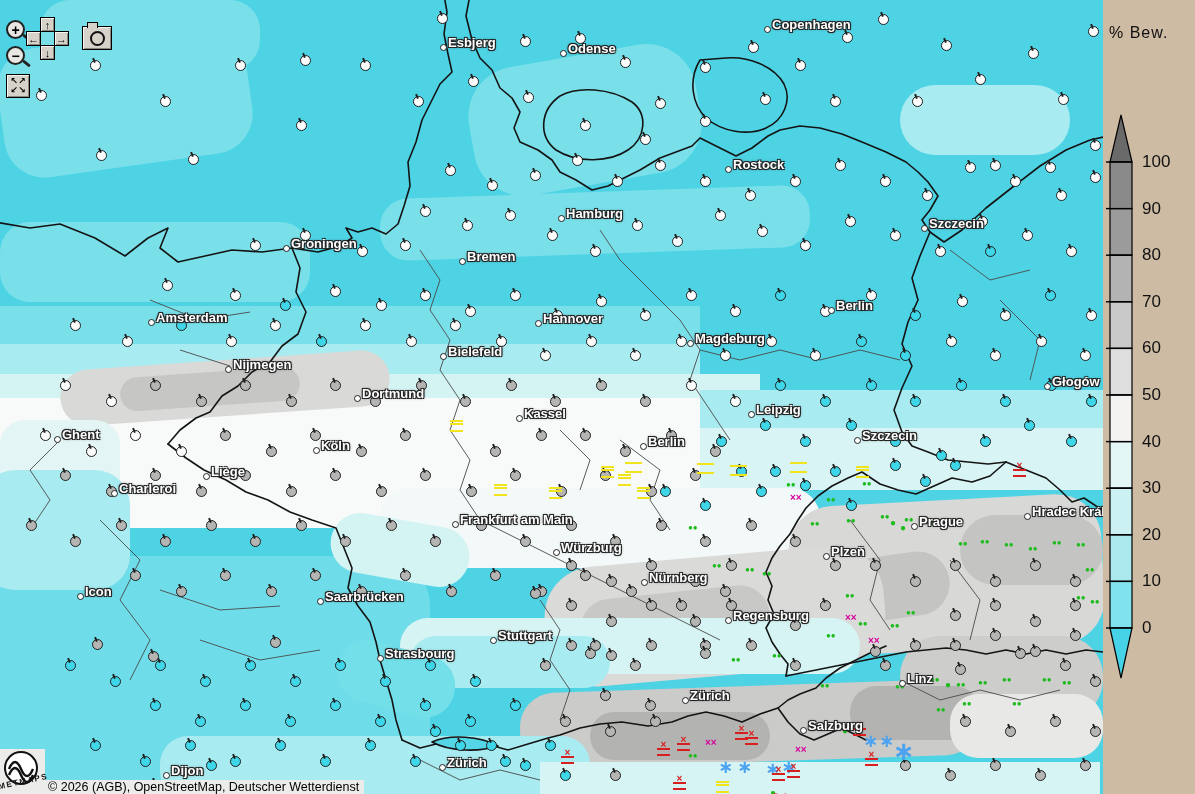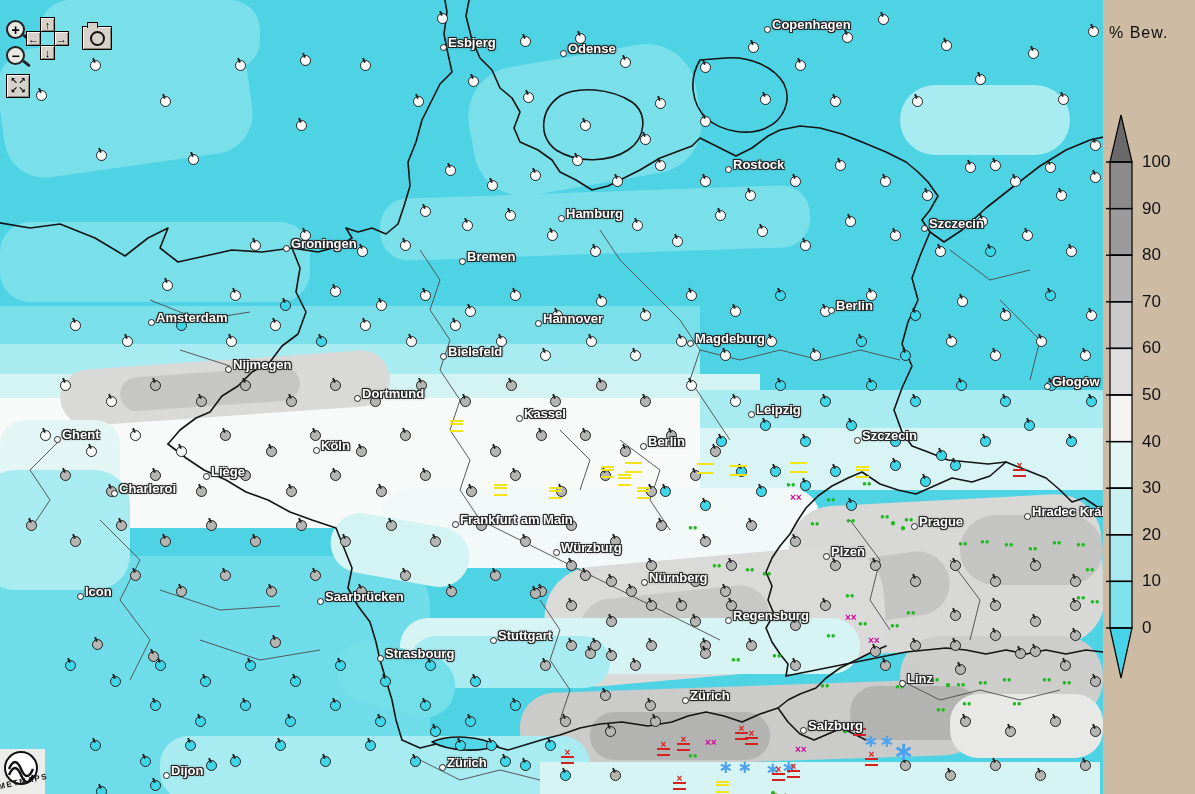--- a/index.html
+++ b/index.html
@@ -723,20 +723,21 @@
 
     <div id="logo">
       <svg width="45" height="45" viewBox="0 0 45 45">
         <circle cx="21" cy="19" r="16" fill="#fff" stroke="#111" stroke-width="2"></circle>
         <path d="M9,20 q6,-14 12,0 q6,14 12,0" fill="none" stroke="#111" stroke-width="2.4"></path>
         <path d="M9,26 q6,-14 12,0 q6,14 12,0" fill="none" stroke="#111" stroke-width="2.4"></path>
       </svg>
       <span id="logo-text">METMAPS</span>
     </div>
 
+    <div id="attribution">© 2026 (AGB), OpenStreetMap, Deutscher Wetterdienst</div>
   </div>
 
   <div id="sidebar">
     <div id="legend-title">% Bew.</div>
     <div id="colorbar"><svg width="92" height="794">
           <polygon points="7,162 18,115 29,162" fill="#6a6a6a" stroke="#000" stroke-width="1.2"></polygon>
           <rect x="7" y="162" width="22" height="46.6" fill="#8a8a8a" stroke="#000" stroke-width="1.2"></rect>
           <rect x="7" y="208.6" width="22" height="46.6" fill="#9b9b9b" stroke="#000" stroke-width="1.2"></rect>
           <rect x="7" y="255.2" width="22" height="46.6" fill="#b3b3b3" stroke="#000" stroke-width="1.2"></rect>
           <rect x="7" y="301.8" width="22" height="46.6" fill="#c9c9c9" stroke="#000" stroke-width="1.2"></rect>

